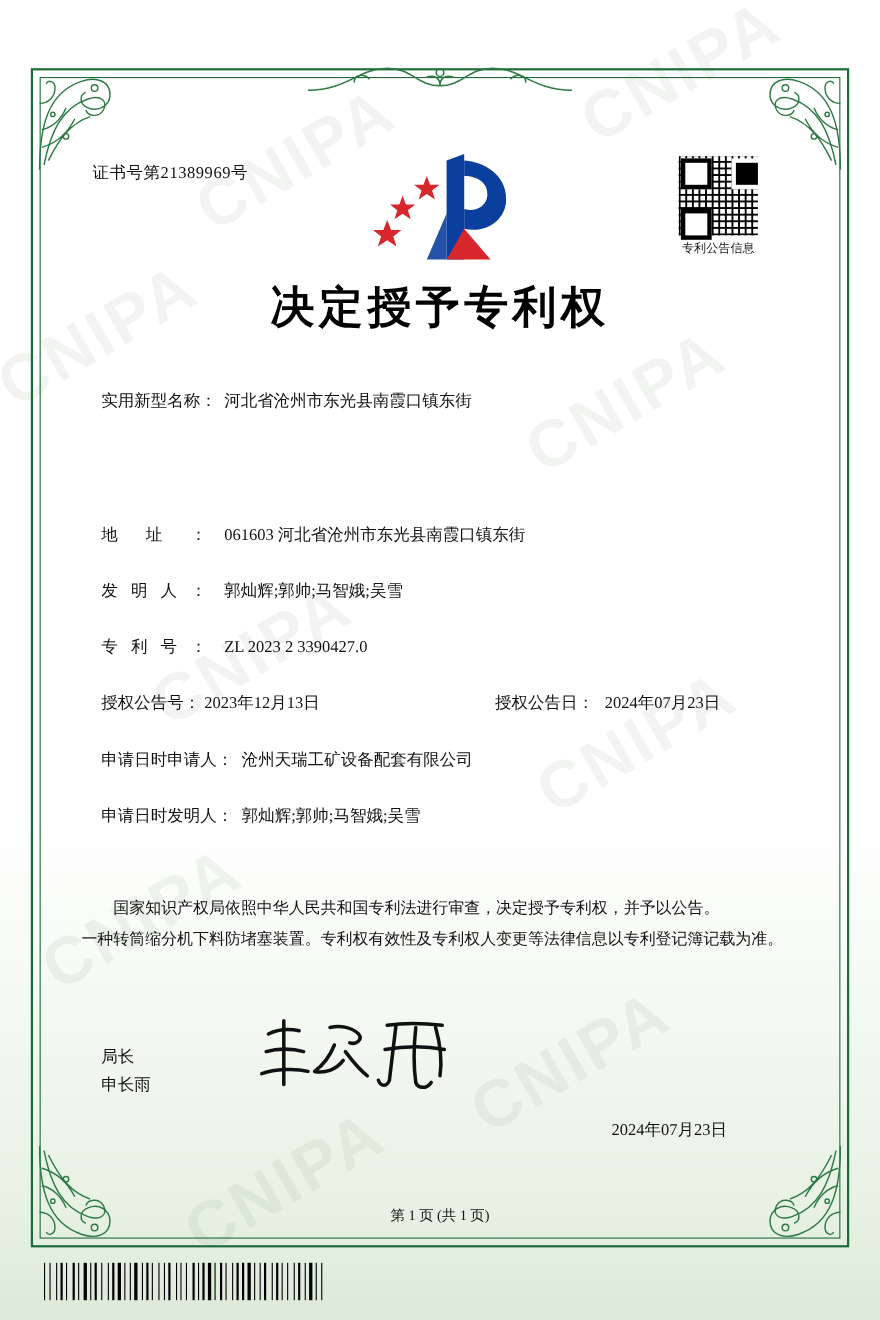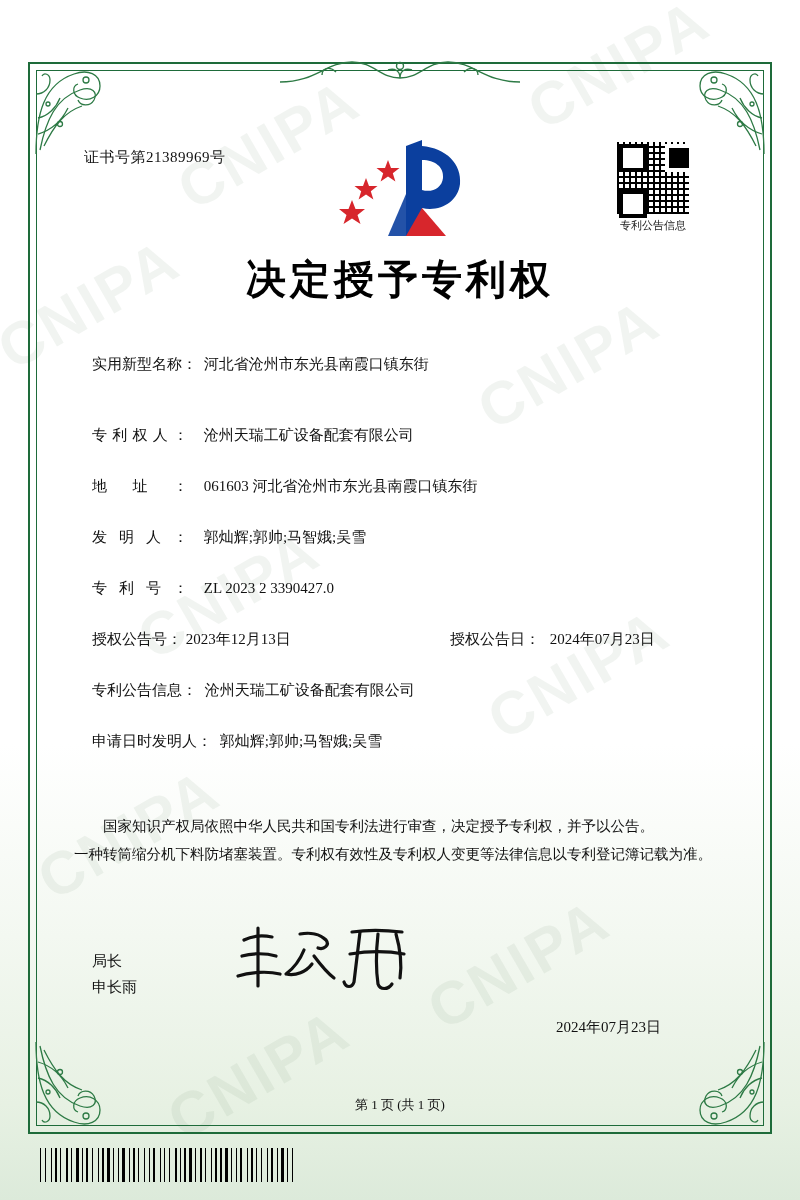--- a/index.html
+++ b/index.html
@@ -308,24 +308,20 @@
     <div class="qr-label">专利公告信息</div>
   </div>
 
   <div class="title">决定授予专利权</div>
 
   <div class="field" style="left:92px; top:355px;">
     <span class="lbl lbl-spread">实用新型名称：</span>
     <span class="val" style="margin-left:12px;">河北省沧州市东光县南霞口镇东街</span>
   </div>
 
-  <div class="field" style="left:92px; top:426px;">
-    <span class="lbl lbl-spread">专利权人：</span>
-    <span class="val" style="margin-left:12px;">沧州天瑞工矿设备配套有限公司</span>
-  </div>
 
   <div class="field" style="left:92px; top:477px;">
     <span class="lbl lbl-spread">地址：</span>
     <span class="val" style="margin-left:12px;">061603 河北省沧州市东光县南霞口镇东街</span>
   </div>
 
   <div class="field" style="left:92px; top:528px;">
     <span class="lbl lbl-spread">发明人：</span>
     <span class="val" style="margin-left:12px;">郭灿辉;郭帅;马智娥;吴雪</span>
   </div>
@@ -338,21 +334,21 @@
   <div class="field" style="left:92px; top:630px;">
     <span class="lbl">授权公告号：</span>
     <span class="val">2023年12月13日</span>
   </div>
   <div class="field" style="left:450px; top:630px;">
     <span class="lbl">授权公告日：</span>
     <span class="val" style="margin-left:6px;">2024年07月23日</span>
   </div>
 
   <div class="field" style="left:92px; top:681px;">
-    <span class="lbl">专利公告信息：</span>
+    <span class="lbl">申请日时申请人：</span>
     <span class="val" style="margin-left:4px;">沧州天瑞工矿设备配套有限公司</span>
   </div>
 
   <div class="field" style="left:92px; top:732px;">
     <span class="lbl">申请日时发明人：</span>
     <span class="val" style="margin-left:4px;">郭灿辉;郭帅;马智娥;吴雪</span>
   </div>
 
   <div class="statement">
     <span class="indent">国家知识产权局依照中华人民共和国专利法进行审查，决定授予专利权，并予以公告。</span>

